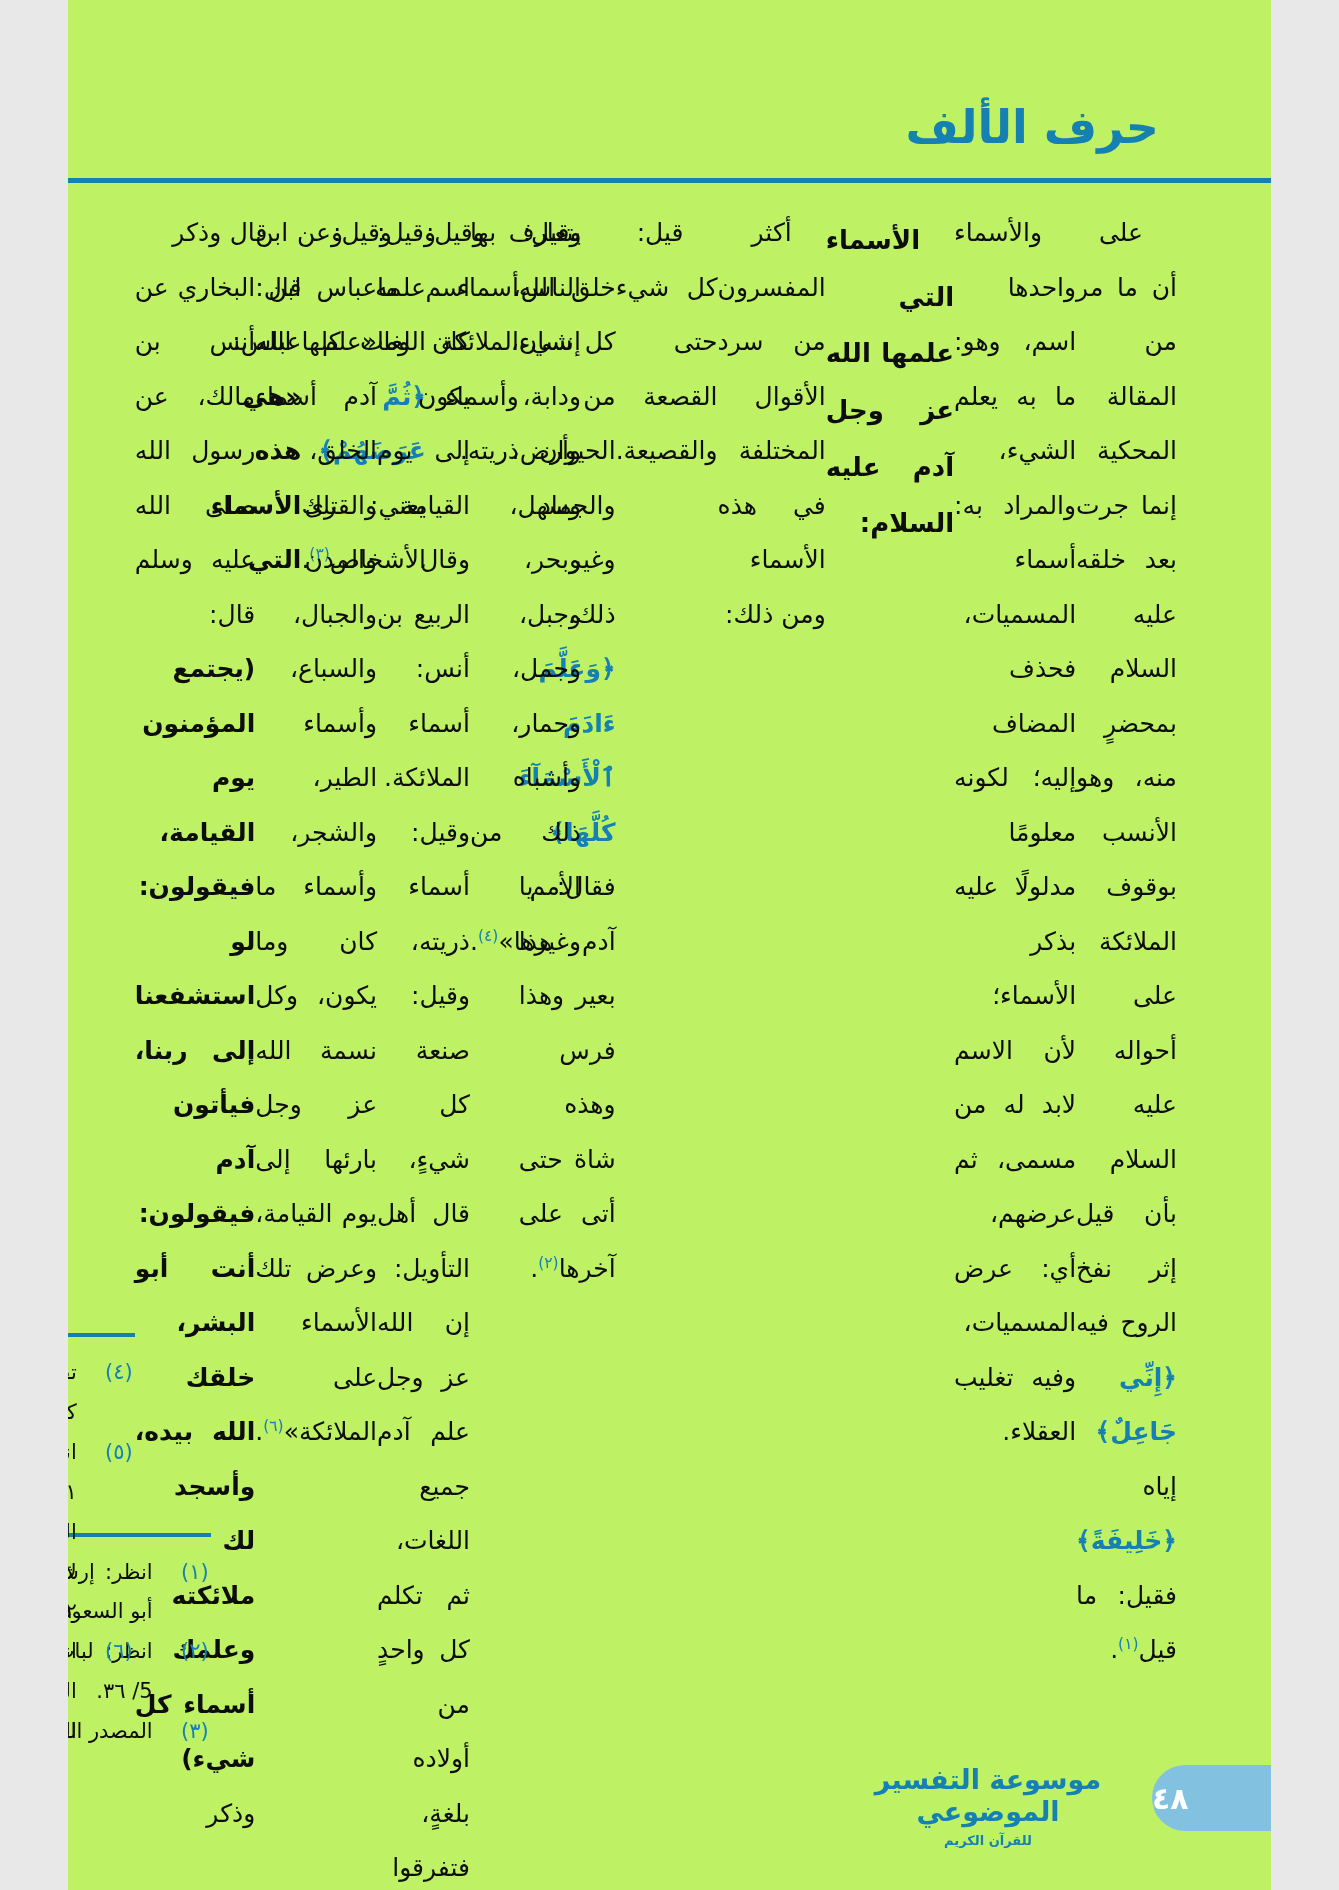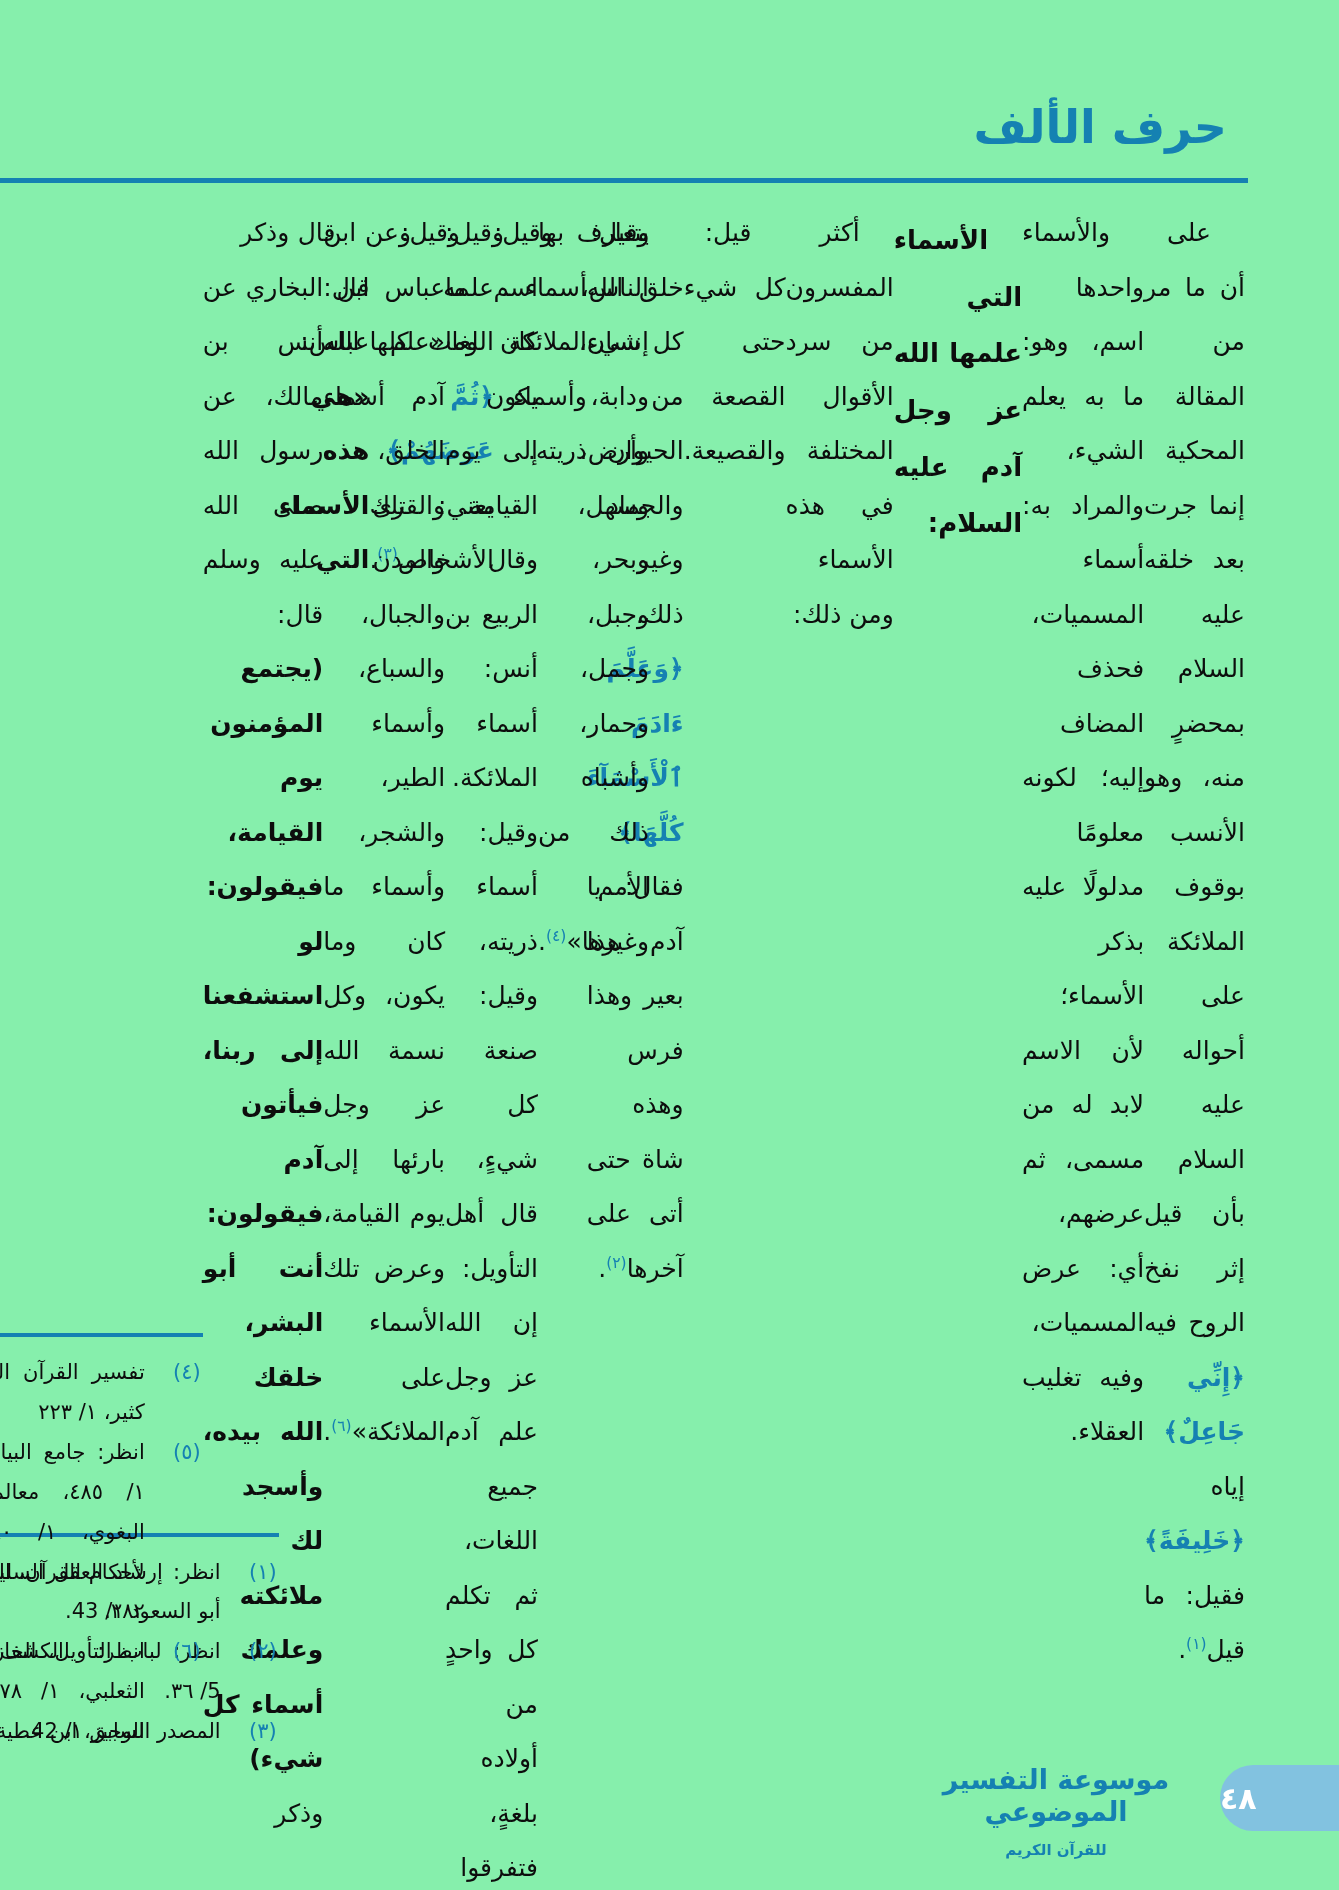--- a/index.html
+++ b/index.html
@@ -1,20 +1,20 @@
 <!DOCTYPE html>
 <html lang="ar" dir="rtl" style="--accent: #1581b2; --badge: #82c2e0;"><head>
 <meta charset="utf-8">
 <style>
   html,body{margin:0;padding:0;background:#e8e8e8;}
   .page{
     position:relative;
-    width:1339px;height:1890px;
+    width:1203px;height:1890px;
     margin:0 auto;
-    background:#86efac;
+    background:#bef264;
     font-family:"DejaVu Sans", sans-serif;
     direction:rtl;
     color:#0d0d0d;
     overflow:hidden;
   }
   
   .header-title{
     position:absolute;top:100px;right:112px;
     font-size:46px;font-weight:bold;
     color:var(--accent);
@@ -69,21 +69,21 @@
     position:absolute;right:2px;top:0;
     color:var(--accent);
   }
   
   .logo{
     position:absolute;top:1764px;right:165px;
     width:236px;text-align:center;
     color:var(--accent);
   }
   .logo-line1{font-size:27px;font-weight:bold;line-height:1.2;}
-  .logo-line2{font-size:15px;font-weight:bold;margin-top:12px;}
+  .logo-line2{font-size:13px;font-weight:bold;margin-top:4px;}
   .page-badge{
     position:absolute;top:1765px;right:0;
     width:119px;height:66px;
     background:var(--badge);
     border-radius:33px 0 0 33px;
     display:flex;align-items:center;justify-content:flex-end;
     color:#ffffff;font-size:30px;font-weight:bold;
   }
 </style>
 </head>

